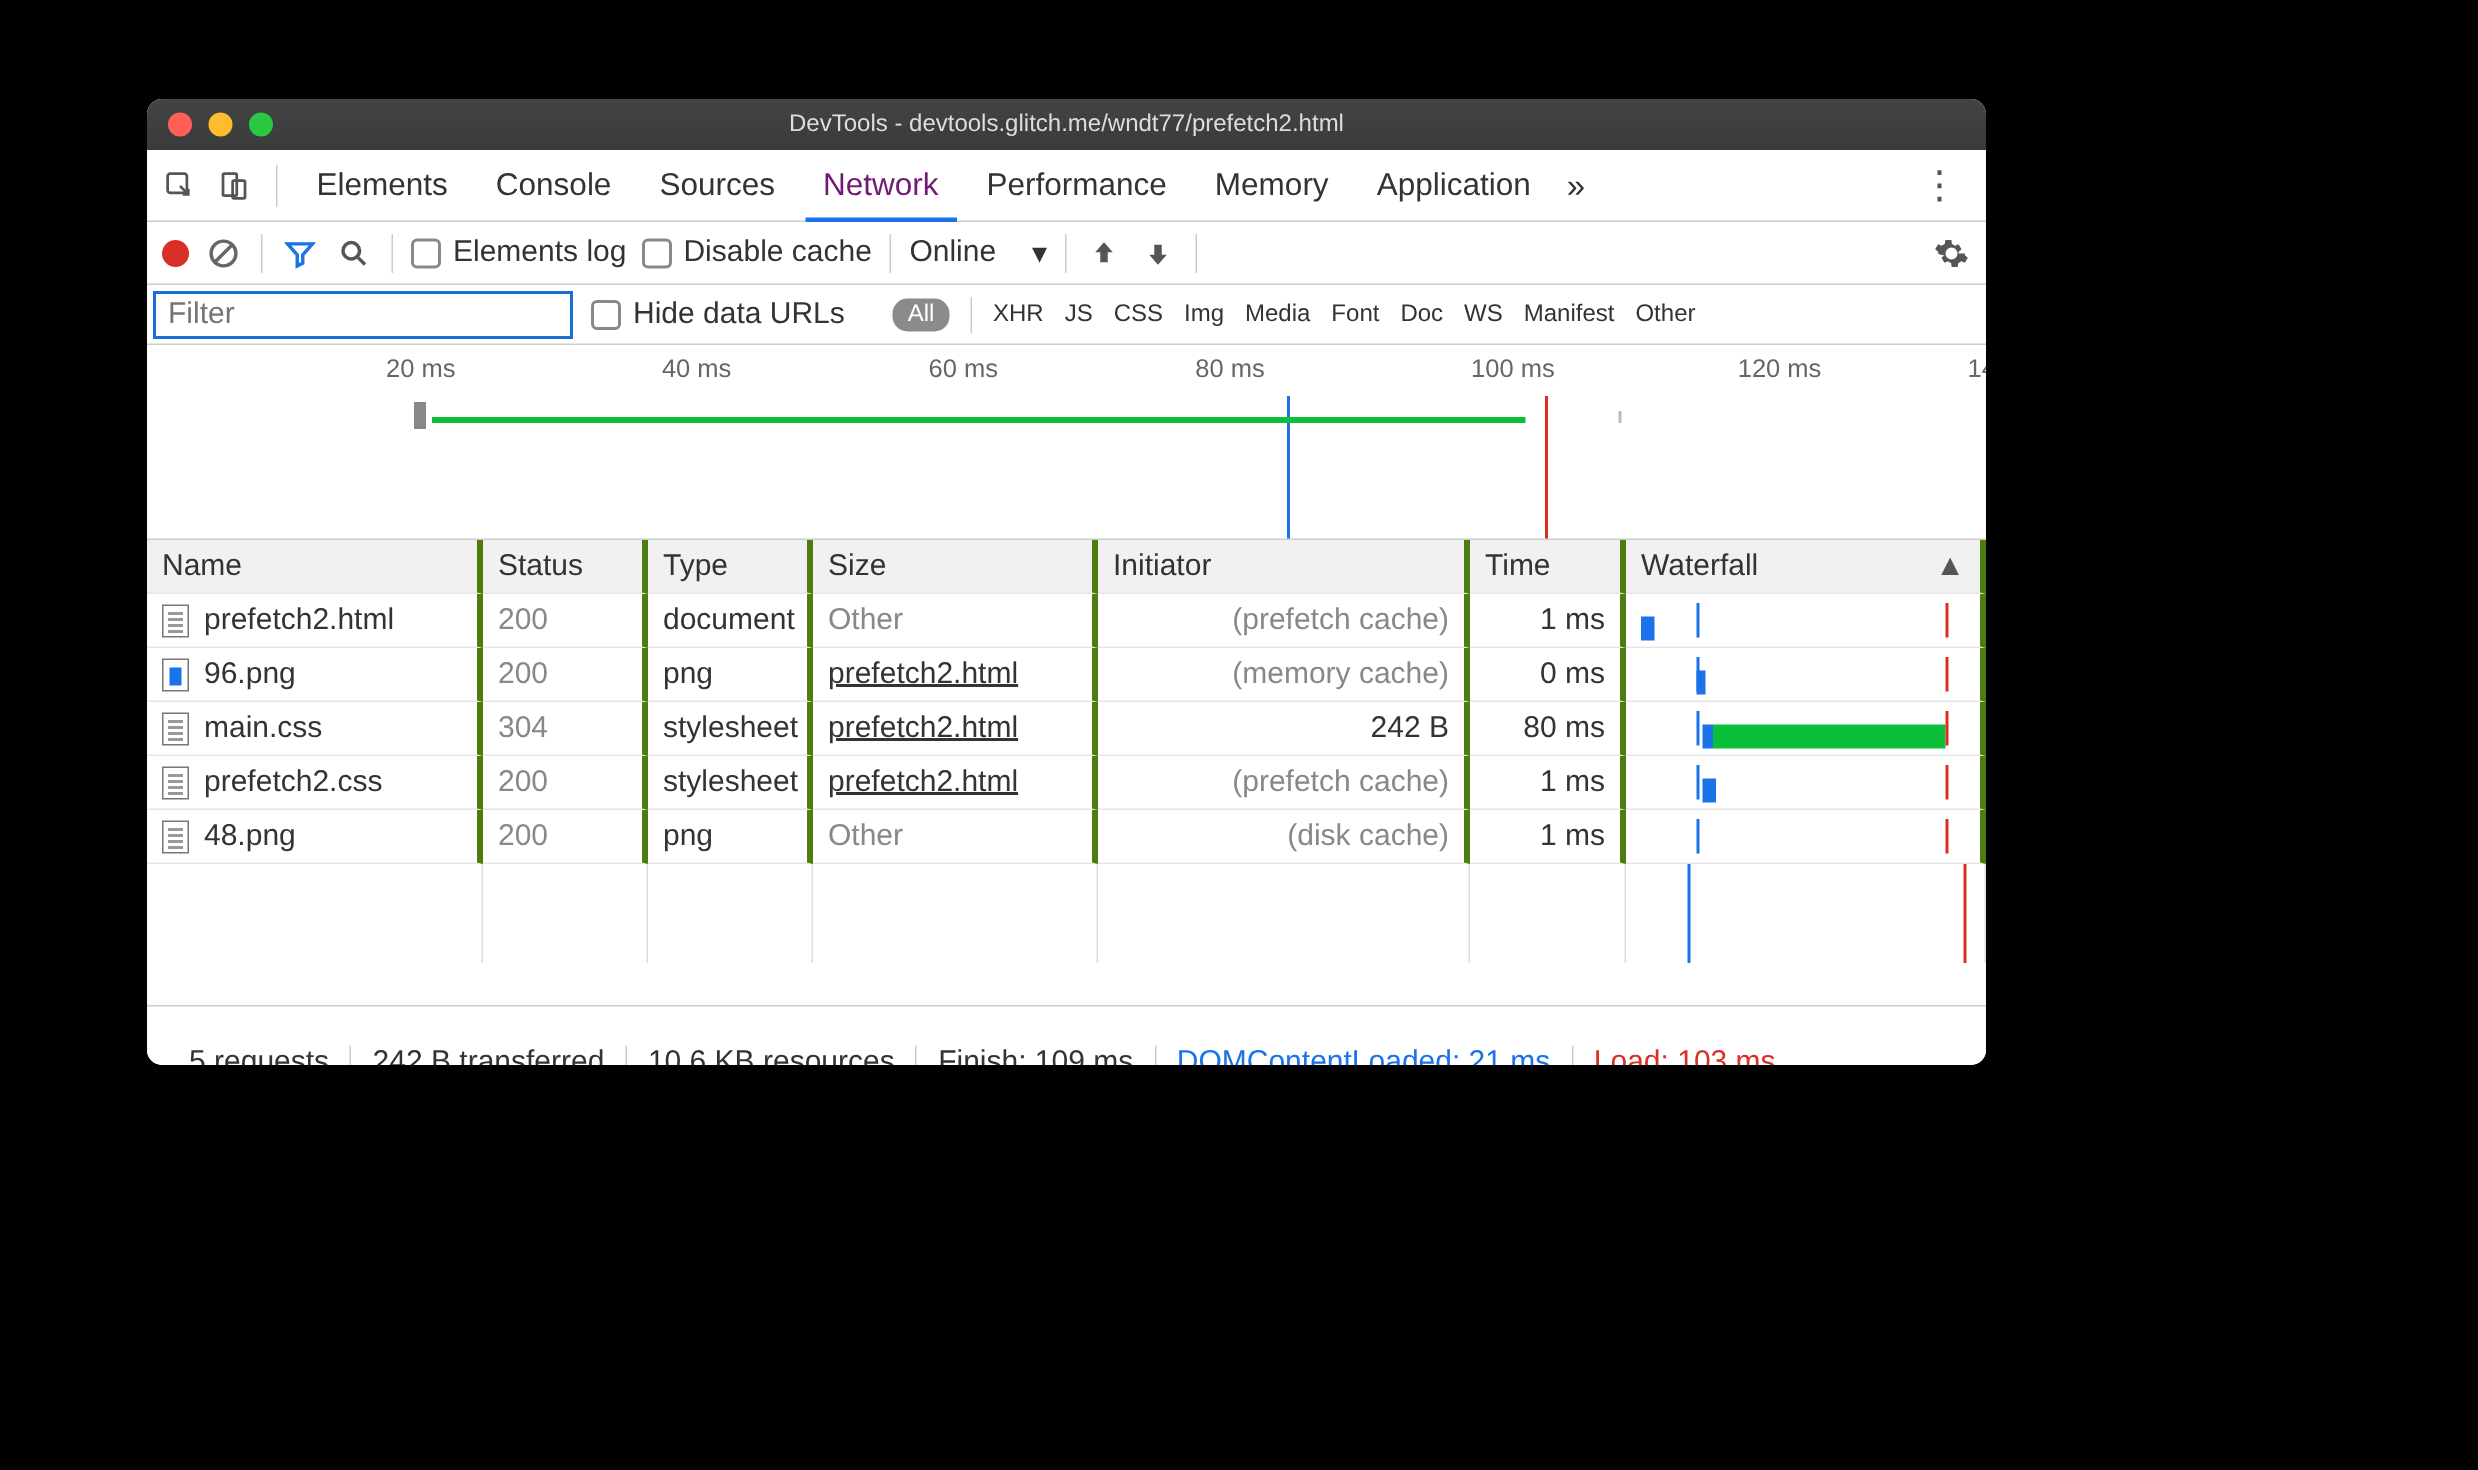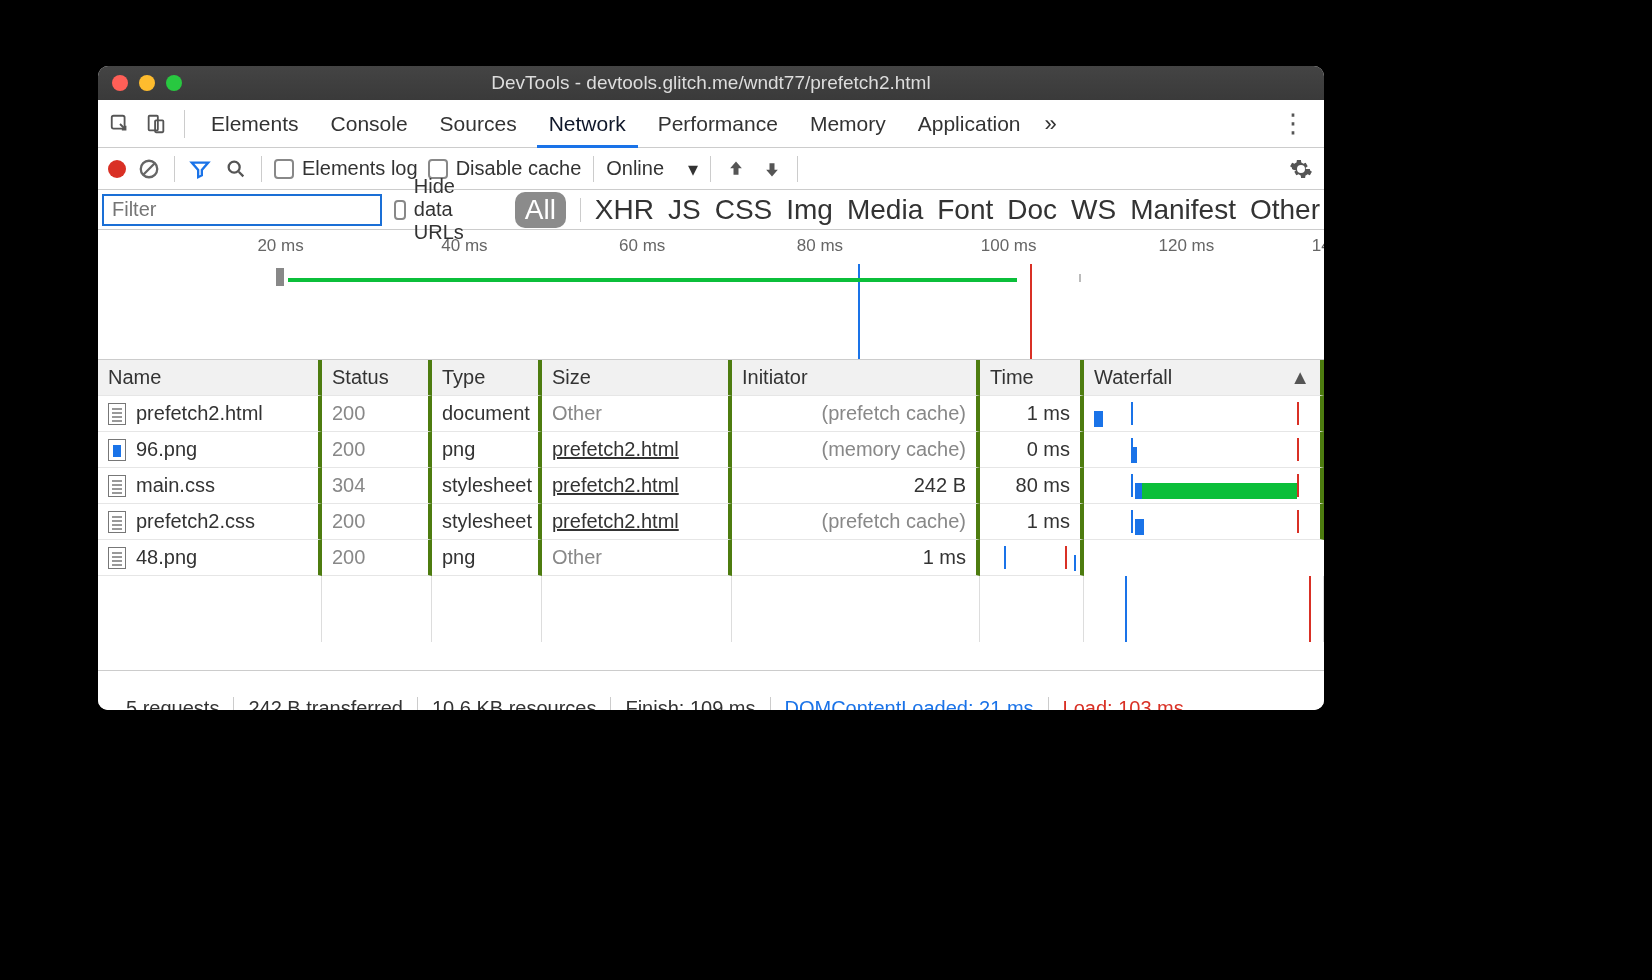--- a/index.html
+++ b/index.html
@@ -28,35 +28,35 @@
     display: flex;
     align-items: center;
     padding: 0 14px;
     position: relative;
   }
   .traffic { display: flex; gap: 11px; }
   .tl { width: 16px; height: 16px; border-radius: 50%; }
   .tl.r{background:#ff5f57}.tl.y{background:#febc2e}.tl.g{background:#28c840}
   .titlebar .title {
     position: absolute; left: 0; right: 0; text-align: center;
-    color: #ddd; font-size: 19px; pointer-events: none;
+    color: #ddd; font-size: 16px; pointer-events: none;
   }
 
   .tabbar {
     height: 48px;
     display: flex;
     align-items: center;
     border-bottom: 1px solid #ccc;
     padding: 0 8px;
     gap: 8px;
   }
   .tabbar .ic { width: 28px; height: 28px; display:flex;align-items:center;justify-content:center;color:#555;}
   .tabbar .sep { width:1px; height:28px; background:#ccc; margin:0 6px;}
   .tabbar .tab { padding: 0 12px; height:48px; line-height:48px; color:#333; font-size:21px;}
-  .tabbar .tab.sel { color:#0f172a; border-bottom:3px solid #1a73e8;}
+  .tabbar .tab.sel { color:#701a75; border-bottom:3px solid #1a73e8;}
   .tabbar .more { margin-left: 4px; font-size:22px; color:#333;}
   .tabbar .menu { margin-left: auto; font-size:26px; color:#555;padding:0 10px;}
 
   .toolbar {
     height: 42px;
     display:flex; align-items:center;
     padding: 0 10px;
     gap: 10px;
     border-bottom:1px solid #ccc;
   }
@@ -75,21 +75,21 @@
     border-bottom:1px solid #ccc;
   }
   .filterbar input{
     width:280px;height:32px;
     border:2px solid #1a6fd6;
     padding:0 8px;font-size:20px;color:#4c1d95;
     outline:none;
     font-family:inherit;
   }
   .filterbar label{display:flex;align-items:center;gap:8px;font-size:20px;}
-  .ftypes{display:flex;align-items:center;gap:14px;font-size:28px;color:#333;padding-left:20px;}
+  .ftypes{display:flex;align-items:center;gap:14px;font-size:16px;color:#333;padding-left:20px;}
   .ftypes .pill{background:#8b8b8b;color:#fff;padding:2px 10px;border-radius:10px;}
   .ftypes .vsep{width:1px;height:24px;background:#ccc;}
 
   .timeline{
     height:130px;
     border-bottom:1px solid #ccc;
     position:relative;
     font-size:17px;color:#666;
   }
   .timeline .ticks{position:absolute;top:6px;left:0;right:0;height:20px;}
@@ -331,20 +331,21 @@
         <div class="wf">
           <div class="bar" style="left: 19%; width: 4%;"></div>
           <div class="vl" style="left: 17%; background: rgb(26, 115, 232);"></div>
           <div class="vl" style="left: 94%; background: rgb(217, 48, 37);"></div>
         </div>
       </div>
       <div class="td name row-even"><span class="fic "></span>48.png</div>
       <div class="td dim row-even">200</div>
       <div class="td row-even">png</div>
       <div class="td dim row-even">Other</div>
+      <div class="td size dim row-even">(disk cache)</div>
       <div class="td time row-even">1 ms</div>
       <div class="td row-even">
         <div class="wf">
           <div class="bar" style="left: 105%; width: 3%;"></div>
           <div class="vl" style="left: 17%; background: rgb(26, 115, 232);"></div>
           <div class="vl" style="left: 94%; background: rgb(217, 48, 37);"></div>
         </div>
       </div>
       <div style="grid-column: 1; height: 66px; border-right: 1px solid rgb(221, 221, 221);"></div>
       <div style="grid-column: 2; height: 66px; border-right: 1px solid rgb(221, 221, 221);"></div>

